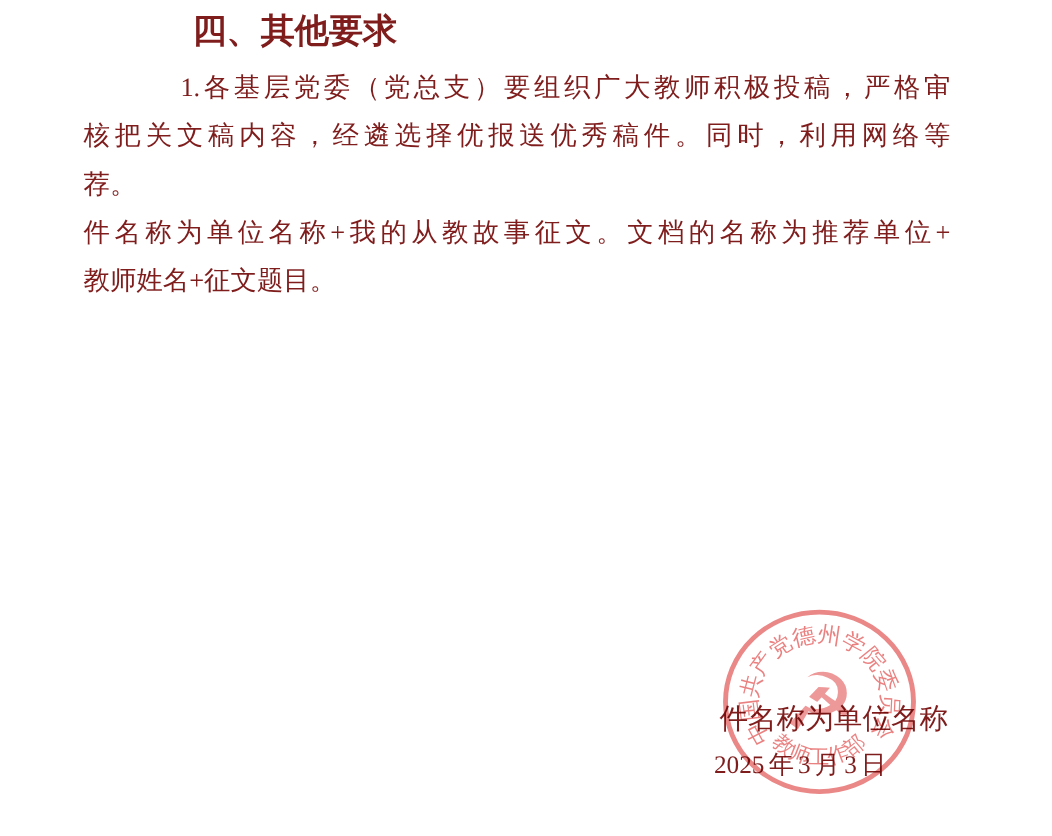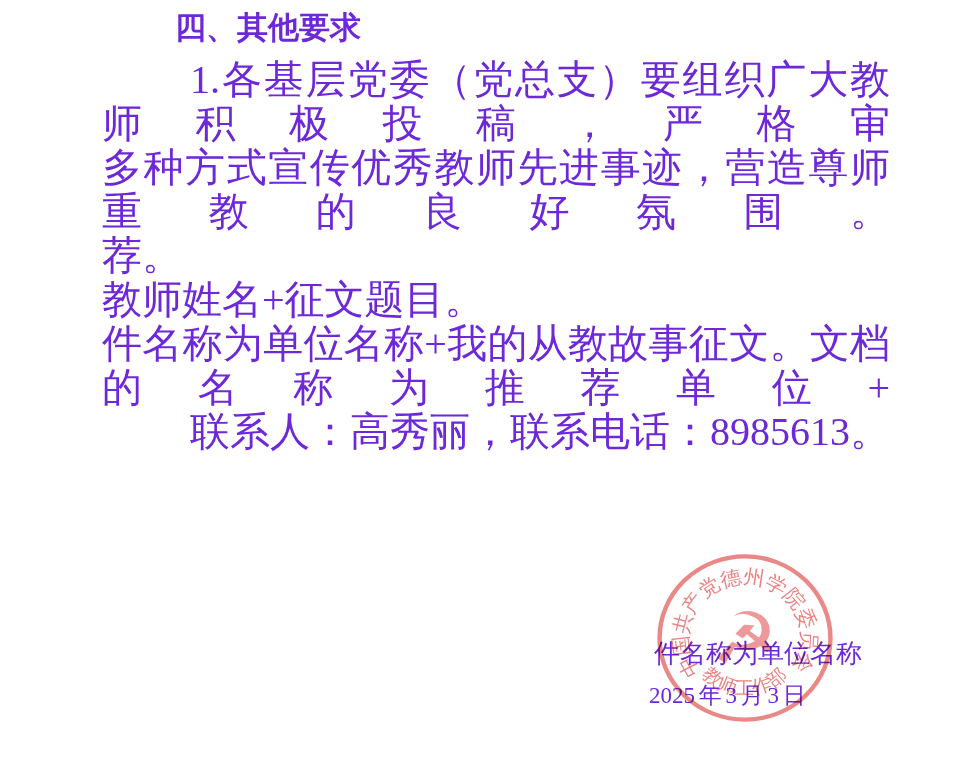--- a/index.html
+++ b/index.html
@@ -7,40 +7,40 @@
     padding: 0;
     background: #ffffff;
   }
   .page {
     position: relative;
     width: 956px;
     height: 760px;
     background: #ffffff;
     overflow: hidden;
     font-family: "Liberation Serif", "DejaVu Serif", serif;
-    color: #6d28d9;
+    color: #7f1d1d;
   }
   .heading {
     position: absolute;
     left: 92px;
     top: 8px;
     width: 788px;
     text-indent: 83px;
     font-family: "Liberation Sans", "DejaVu Sans", sans-serif;
     font-weight: bold;
     font-size: 31px;
     line-height: 40px;
     white-space: nowrap;
   }
   .body-block {
     position: absolute;
-    left: 102px;
+    left: 76px;
     top: 58px;
     width: 788px;
-    font-size: 40px;
+    font-size: 24px;
     line-height: 44px;
   }
   .ln { min-height: 44px; }
   .just {
     text-align: justify;
     text-align-last: justify;
     text-justify: inter-character;
   }
   .ind { text-indent: 88px; }
   .sig-dept {
@@ -77,25 +77,24 @@
 </style>
 </head>
 <body>
 
 <div class="page">
 
   <div class="heading">四、其他要求</div>
 
   <div class="body-block">
     <div class="ln ind just">1.各基层党委（党总支）要组织广大教师积极投稿，严格审</div>
-    <div class="ln just">多种方式宣传优秀教师先进事迹，营造尊师重教的良好氛围。</div>
+    <div class="ln just">核把关文稿内容，经遴选择优报送优秀稿件。同时，利用网络等</div>
     <div class="ln">荐。</div>
+    <div class="ln just">件名称为单位名称+我的从教故事征文。文档的名称为推荐单位+</div>
     <div class="ln">教师姓名+征文题目。</div>
-    <div class="ln just">件名称为单位名称+我的从教故事征文。文档的名称为推荐单位+</div>
-    <div class="ln ind">联系人：高秀丽，联系电话：8985613。</div>
   </div>
 
   <div class="sig-dept">件名称为单位名称</div>
 
   <div class="sig-date">2025 年 3 月 3 日</div>
 
   <svg class="seal" viewBox="0 0 200 200" preserveAspectRatio="none" xmlns="http://www.w3.org/2000/svg">
     <defs>
       <path id="ringPath" d="M 50,140 A 64,64 0 1 1 150,140" fill="none"></path>
       <path id="botPath" d="M 50,142 A 63,63 0 0 0 150,142" fill="none"></path>

